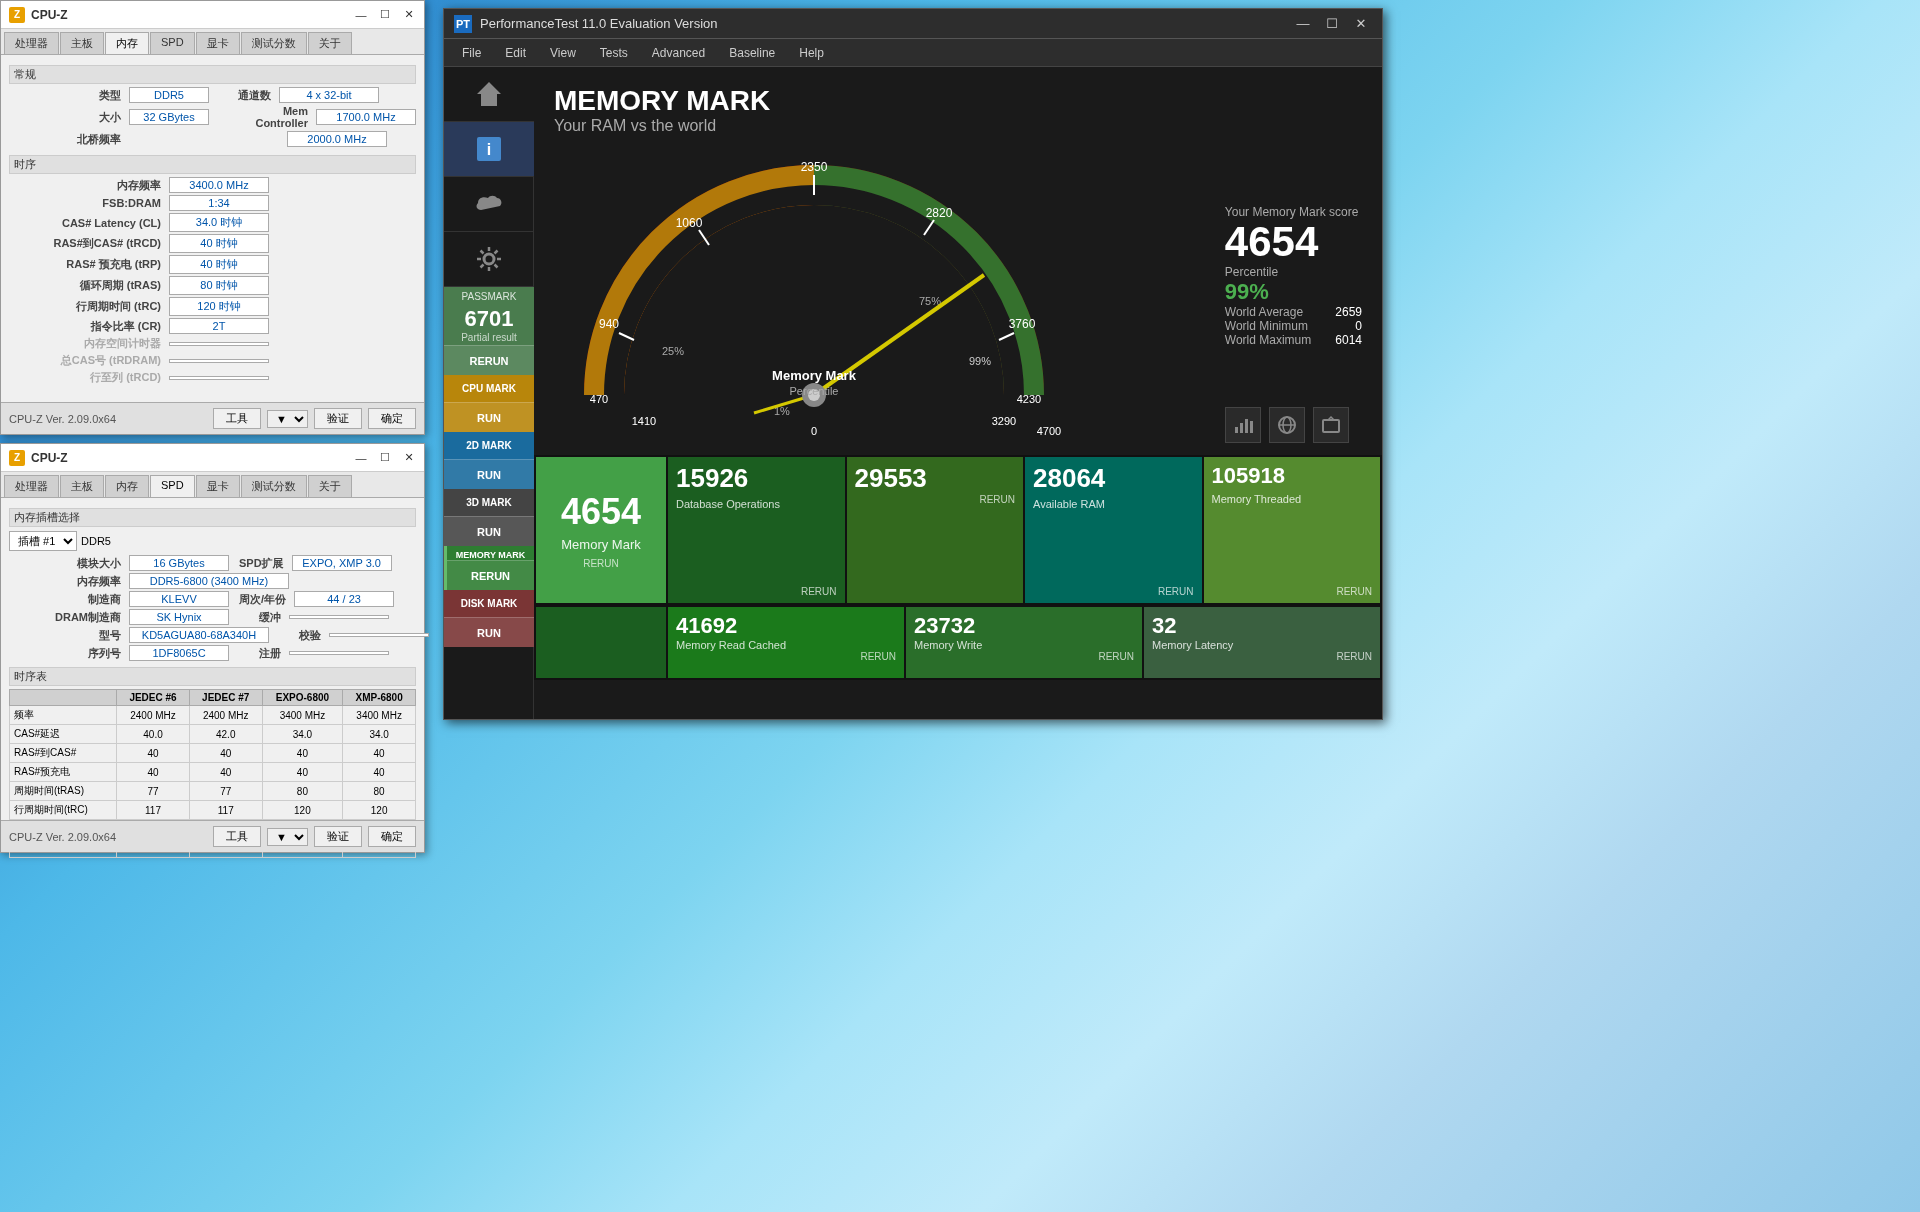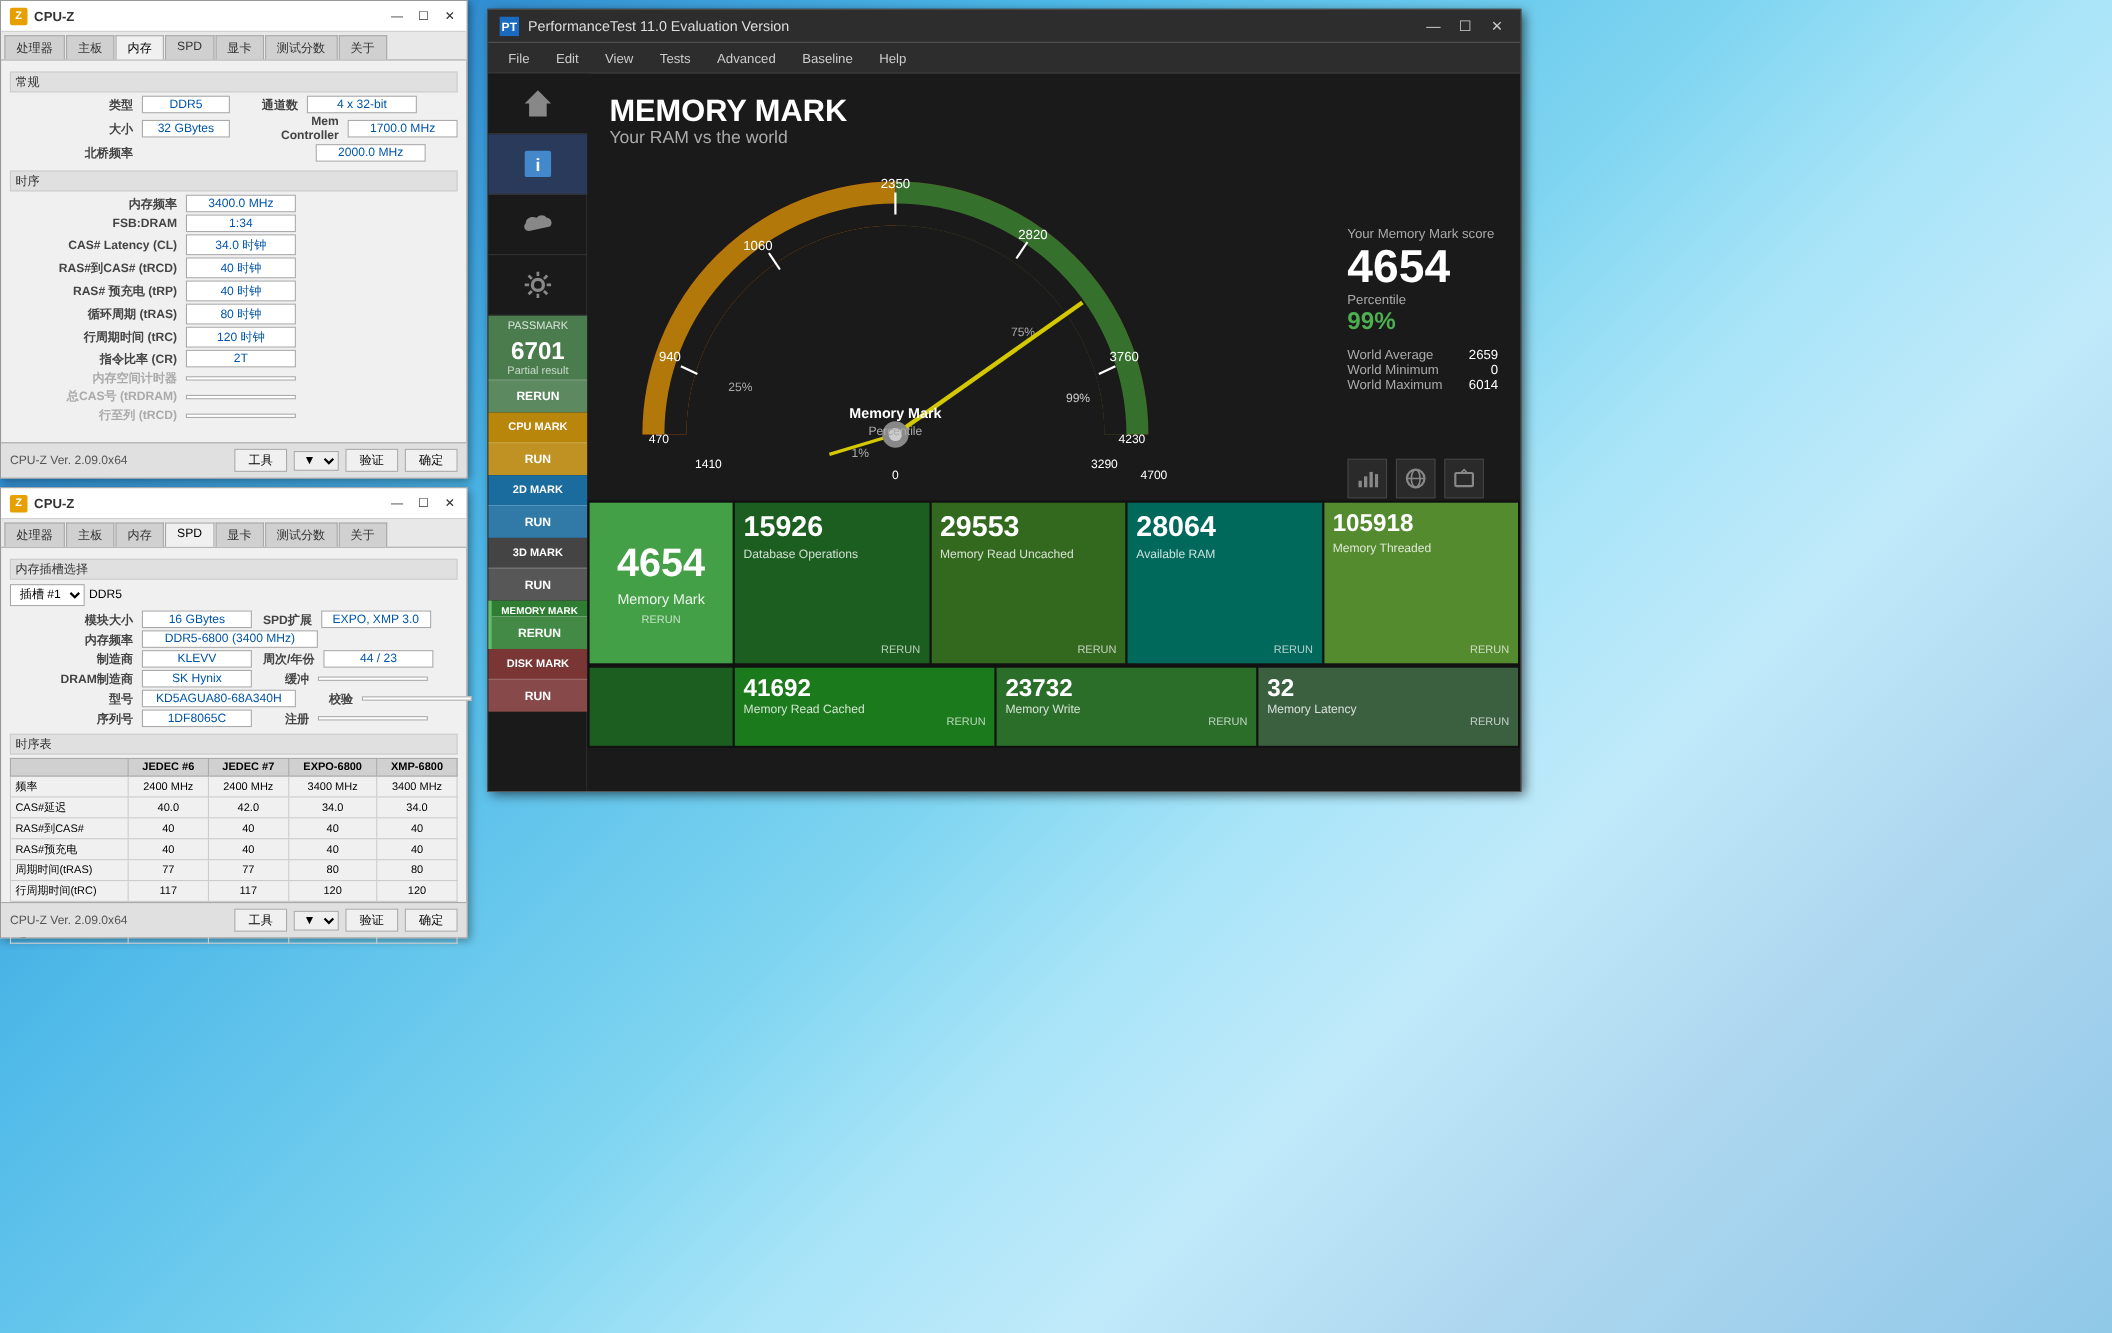--- a/index.html
+++ b/index.html
@@ -763,21 +763,21 @@
 
           <text x="260" y="235" text-anchor="middle" fill="white" font-size="13" font-weight="bold">Memory Mark</text>
           <text x="260" y="250" text-anchor="middle" fill="#aaa" font-size="11">Percentile</text>
         </svg>
 
         <div class="score-panel">
           <div style="font-size:12px;color:#aaa;">Your Memory Mark score</div>
           <div style="font-size:42px;font-weight:bold;color:white;line-height:1.1;">4654</div>
           <div style="font-size:12px;color:#aaa;">Percentile</div>
           <div style="font-size:22px;color:#4caf50;font-weight:bold;">99%</div>
-          <div style="margin-top:10px;">
+          <div style="margin-top:0;">
             <div style="display:flex;justify-content:space-between;gap:30px;">
               <span style="font-size:12px;color:#aaa;">World Average</span>
               <span style="font-size:12px;color:white;">2659</span>
             </div>
             <div style="display:flex;justify-content:space-between;gap:30px;">
               <span style="font-size:12px;color:#aaa;">World Minimum</span>
               <span style="font-size:12px;color:white;">0</span>
             </div>
             <div style="display:flex;justify-content:space-between;gap:24px;">
               <span style="font-size:12px;color:#aaa;">World Maximum</span>
@@ -820,21 +820,20 @@
         </div>
 
         <div class="metric-tile dark-green">
           <div style="font-size:26px;font-weight:bold;color:white;">15926</div>
           <div style="font-size:11px;color:rgba(255,255,255,0.8);margin-top:4px;flex:1;">Database Operations</div>
           <div style="font-size:10px;color:rgba(255,255,255,0.7);cursor:pointer;text-align:right;">RERUN</div>
         </div>
 
         <div class="metric-tile lime">
           <div style="font-size:26px;font-weight:bold;color:white;">29553</div>
-          <div style="font-size:11px;color:rgba(255,255,255,0.8);margin-top:4px;flex:1;">Memory Read Uncached</div>
           <div style="font-size:10px;color:rgba(255,255,255,0.7);cursor:pointer;text-align:right;">RERUN</div>
         </div>
 
         <div class="metric-tile teal">
           <div style="font-size:26px;font-weight:bold;color:white;">28064</div>
           <div style="font-size:11px;color:rgba(255,255,255,0.8);margin-top:4px;flex:1;">Available RAM</div>
           <div style="font-size:10px;color:rgba(255,255,255,0.7);cursor:pointer;text-align:right;">RERUN</div>
         </div>
 
         <div class="metric-tile olive">

